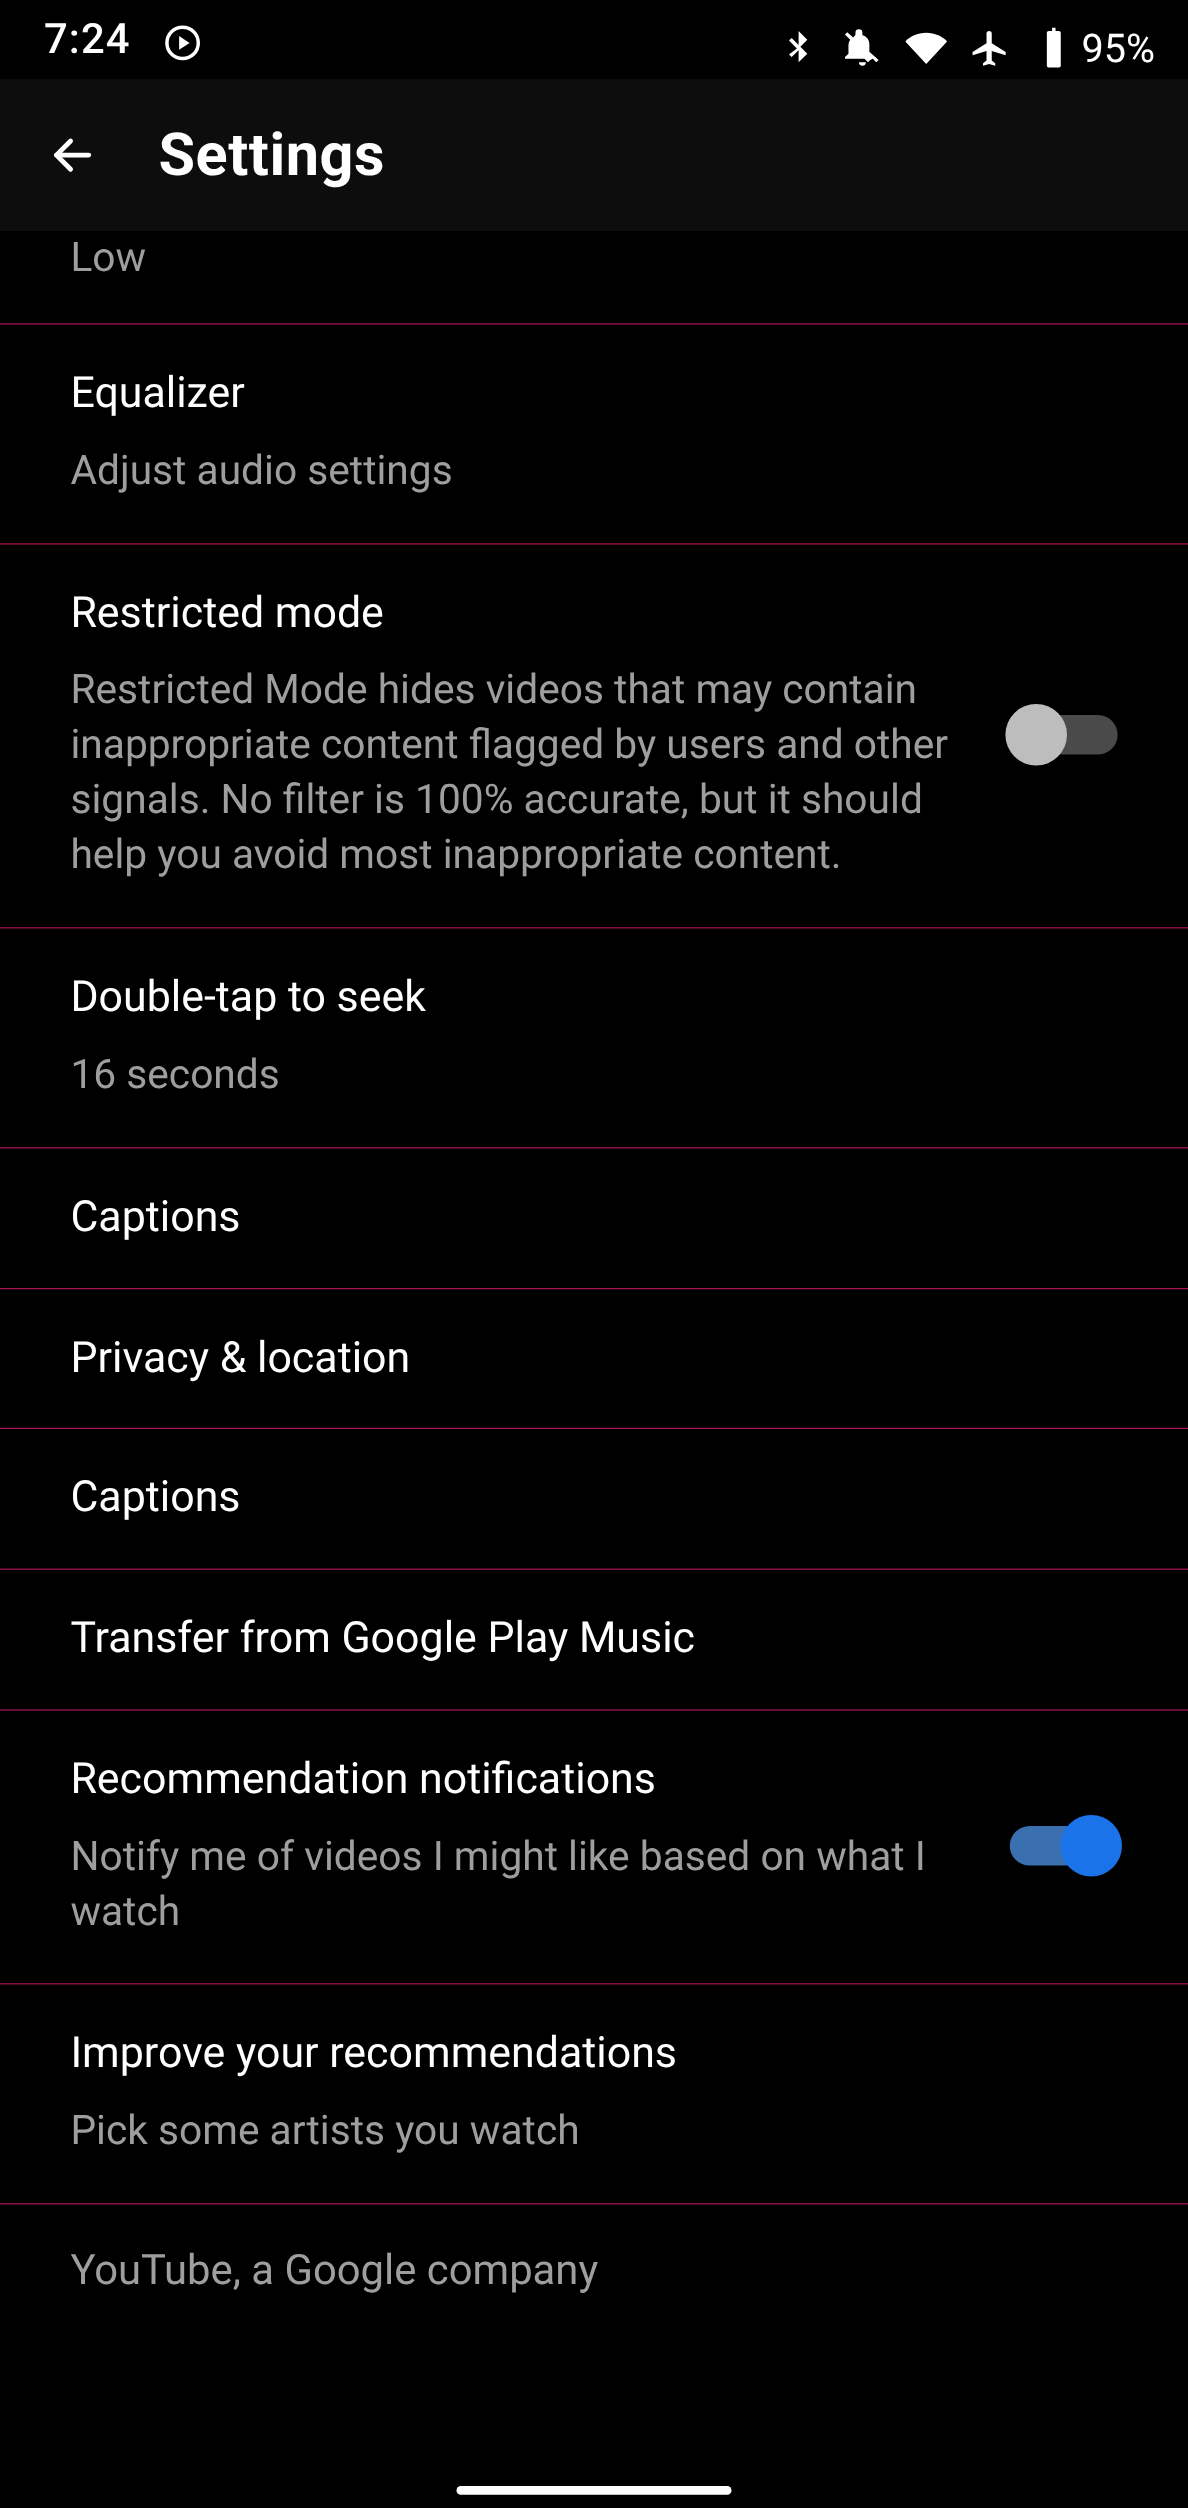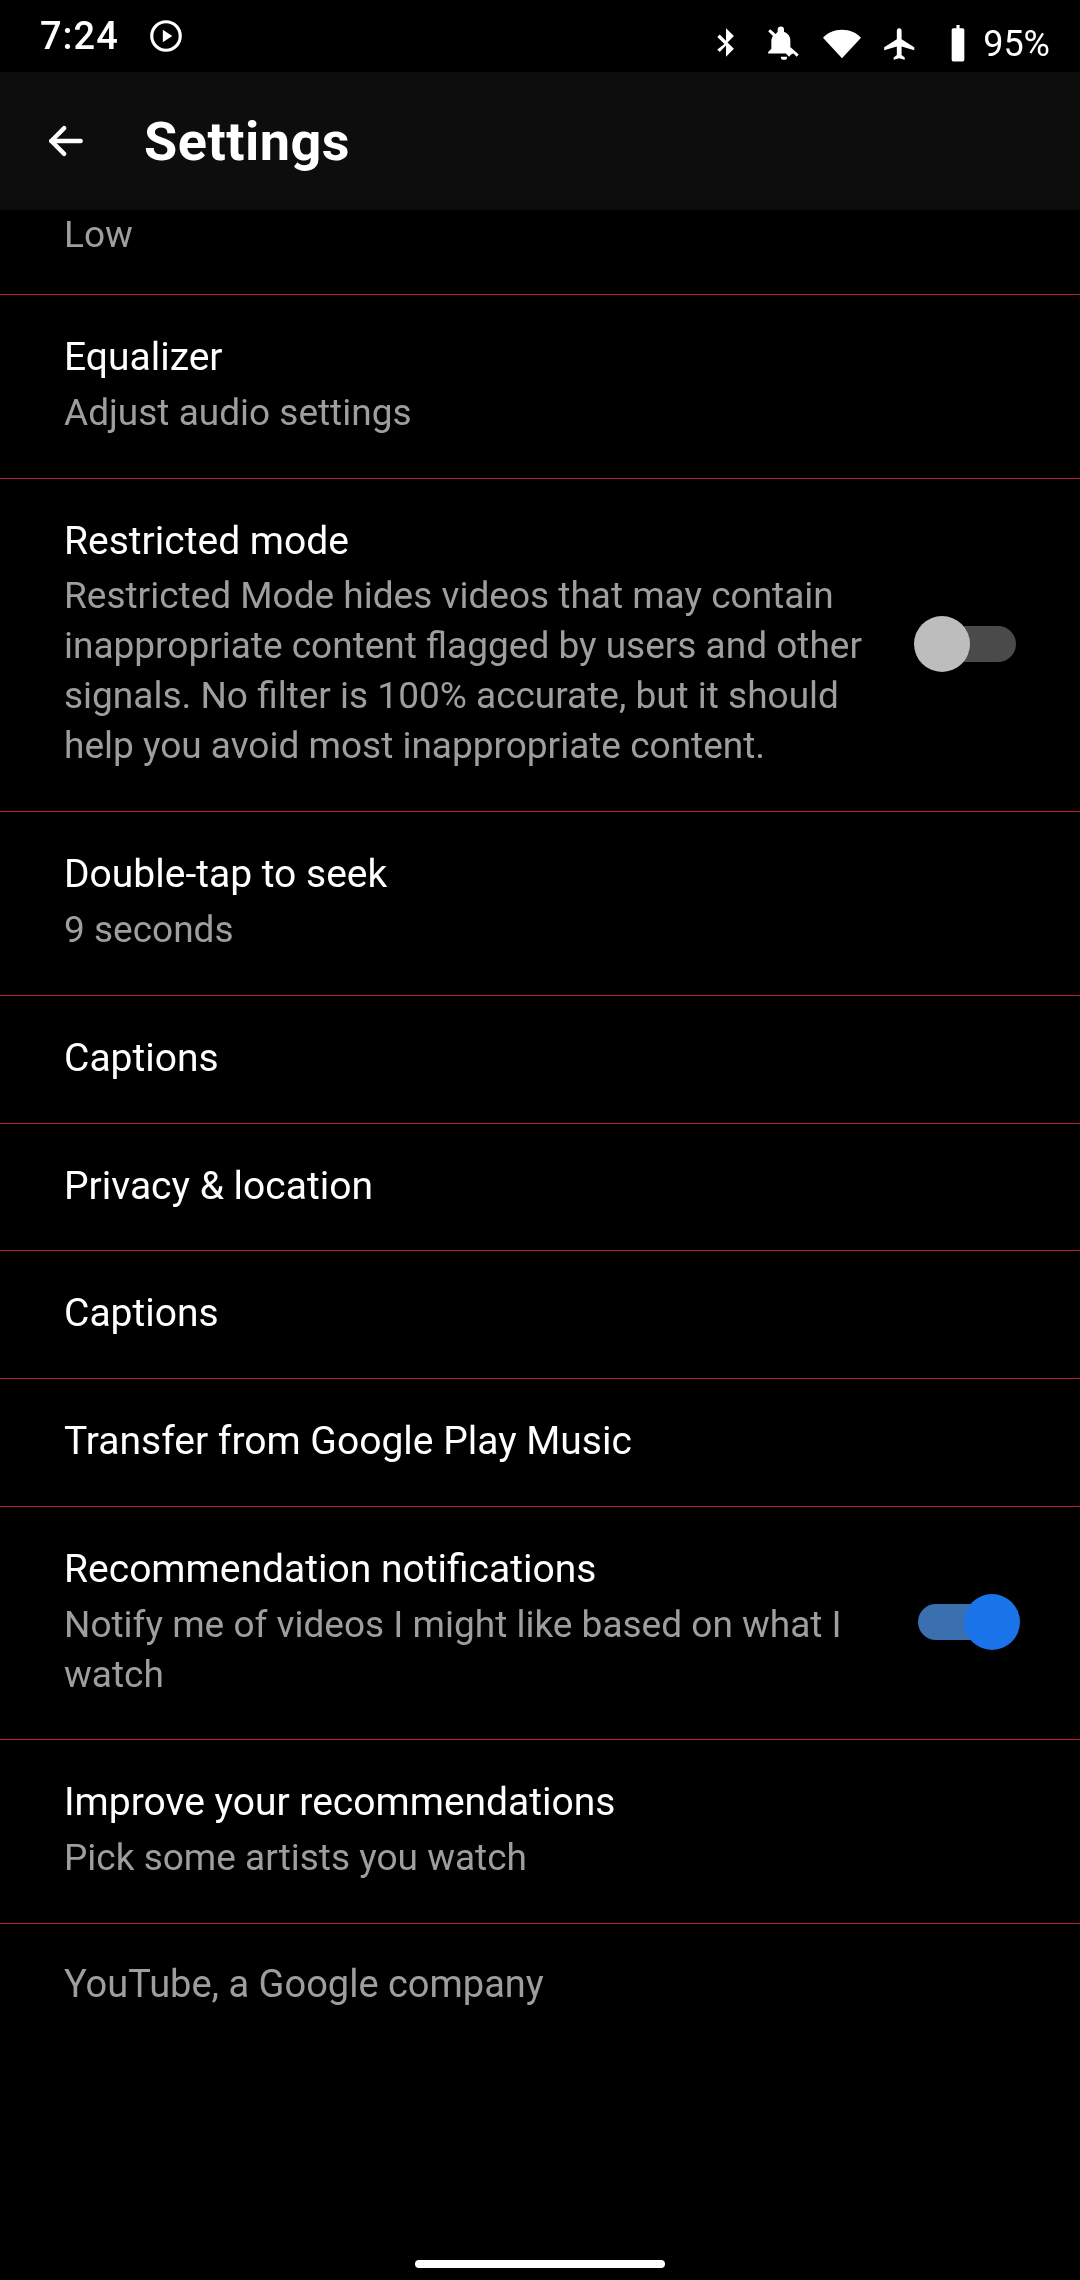--- a/index.html
+++ b/index.html
@@ -22,21 +22,21 @@
     height: 72px;
     display: flex;
     align-items: center;
     padding: 0 30px 0 40px;
     font-size: 36px;
     color: #fff;
     background: #000;
   }
   .status-left {
     display: flex;
-    align-items: center;
+    align-items: flex-end;
     gap: 28px;
   }
   .status-right {
     margin-left: auto;
     display: flex;
     align-items: center;
     gap: 20px;
     margin-top: 16px;
   }
   .status-time {
@@ -115,21 +115,21 @@
   }
   .li-title {
     font-size: 39px;
     color: #fff;
     line-height: 1.25;
   }
   .li-sub {
     font-size: 37px;
     color: #9e9e9e;
     line-height: 1.35;
-    margin-top: 6px;
+    margin-top: 22px;
     max-width: 800px;
   }
   .li-partial .li-sub { margin-top: 0; }
 
   
   .toggle {
     width: 98px;
     height: 56px;
     flex: 0 0 auto;
     position: relative;
@@ -248,21 +248,21 @@
     </div>
     <div class="toggle toggle-off">
       <div class="toggle-track"></div>
         <div class="toggle-thumb"></div>
     </div>
   </div>
 
   <div class="li">
     <div class="li-text">
       <div class="li-title">Double-tap to seek</div>
-      <div class="li-sub">9 seconds</div>
+      <div class="li-sub">16 seconds</div>
     </div>
   </div>
 
   <div class="li">
     <div class="li-text">
       <div class="li-title">Captions</div>
     </div>
   </div>
 
   <div class="li">

